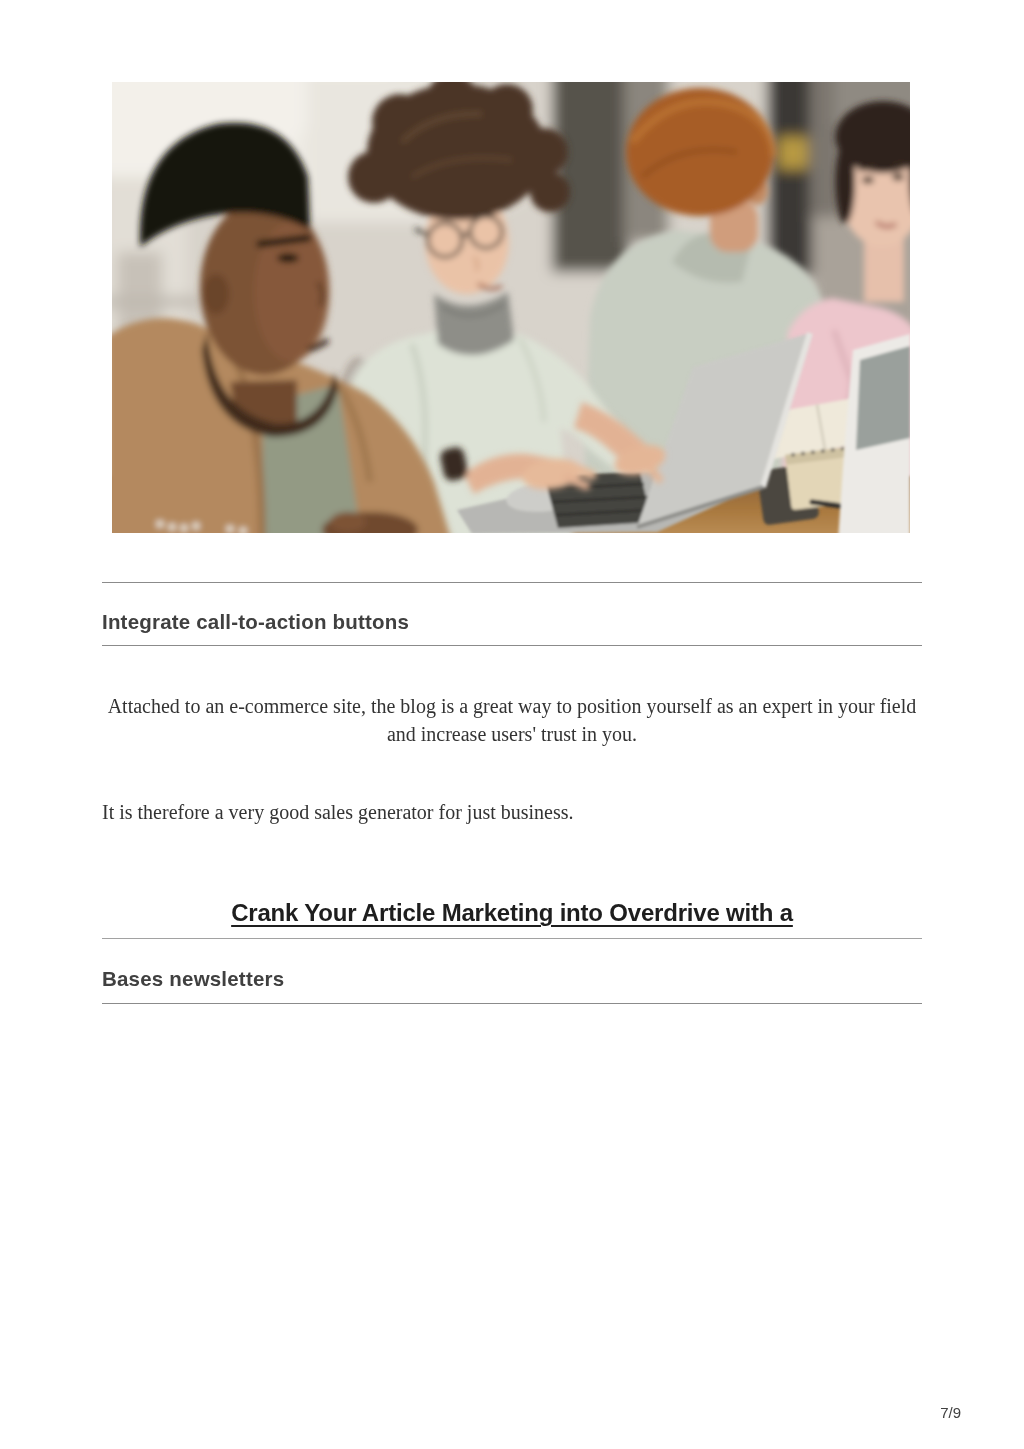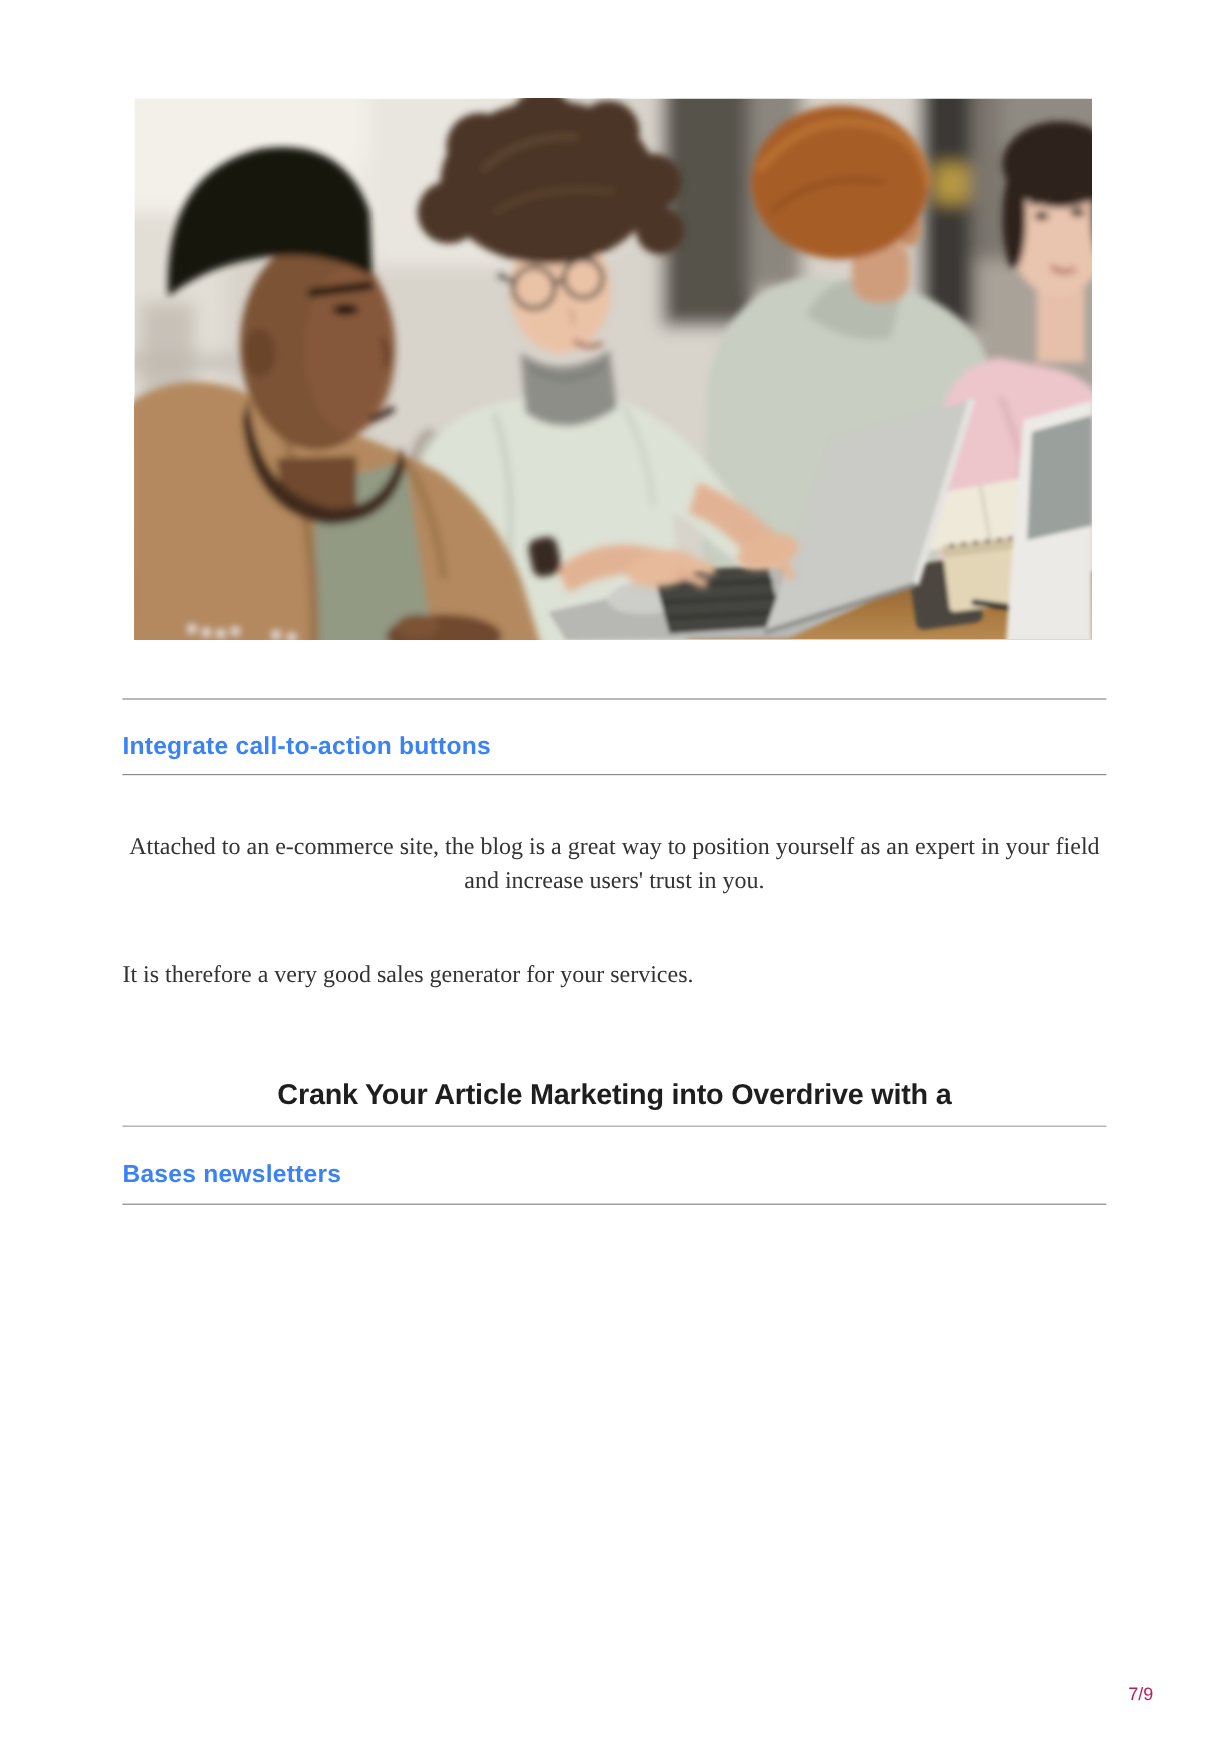--- a/index.html
+++ b/index.html
@@ -13,21 +13,21 @@
   figure.photo { margin:82px 0 0 10px; padding:0; width:798px; height:451px; overflow:hidden; }
   figure.photo svg { display:block; width:798px; height:451px; }
 
   hr.rule { border:none; border-top:1px solid #8b8b8b; margin:49px 0 0 0; height:0; }
 
   h3.section-heading {
     margin:26px 0 0 0; padding-bottom:11px;
     border-bottom:1px solid #8b8b8b;
     font-family:"Liberation Sans", sans-serif;
     font-weight:bold; font-size:20.5px; line-height:25px;
-    color:#3b82f6; letter-spacing:0.2px;
+    color:#404040; letter-spacing:0.2px;
   }
 
   .body-text p {
     margin:50px 0 0 0;
     font-family:"Liberation Serif", serif;
     font-size:20px; line-height:28px; color:#333333;
   }
   .body-text p.first { margin-top:46px;text-align:center; }
 
   .promo { margin-top:71px; }
@@ -35,30 +35,31 @@
     margin:0; padding-bottom:9px;
     border-bottom:1px solid #a2a2a2;
     text-align:center;
     font-family:"Liberation Sans", sans-serif;
     font-weight:bold; font-size:24px; line-height:32px;
     color:#1e1e1e; letter-spacing:-0.2px;
   }
   .promo h2 + h2 { margin-top:27px; }
   .promo a {
     color:inherit; cursor:pointer;
+    text-decoration:underline;
     text-decoration-thickness:2px;
     text-underline-offset:4px;
   }
 
   h3.newsletters { margin-top:27px; padding-bottom:12px; }
 
   .page-number {
     position:absolute; top:1404px; right:63px;
     font-family:"Liberation Sans", sans-serif;
-    font-size:15px; color:#be185d;
+    font-size:15px; color:#404040;
   }
 </style>
 </head>
 <body>
 
 <div class="page">
   <div class="content">
 
     <figure class="photo" aria-label="Two colleagues reviewing something on a laptop at a wooden desk while two coworkers talk in the blurred background">
       <svg viewBox="0 0 798 451" preserveAspectRatio="none">
@@ -230,21 +231,21 @@
         </g>
       </svg>
     </figure>
 
     <hr class="rule">
 
     <h3 class="section-heading">Integrate call-to-action buttons</h3>
 
     <div class="body-text">
       <p class="first">Attached to an e-commerce site, the blog is a great way to position yourself as an expert in your field and increase users' trust in you.</p>
-      <p>It is therefore a very good sales generator for your services.</p>
+      <p>It is therefore a very good sales generator for just business.</p>
     </div>
 
     <div class="promo">
       <h2><a>Crank Your Article Marketing into Overdrive with a</a></h2>
     </div>
 
     <h3 class="section-heading newsletters">Bases newsletters</h3>
 
   </div>
 

